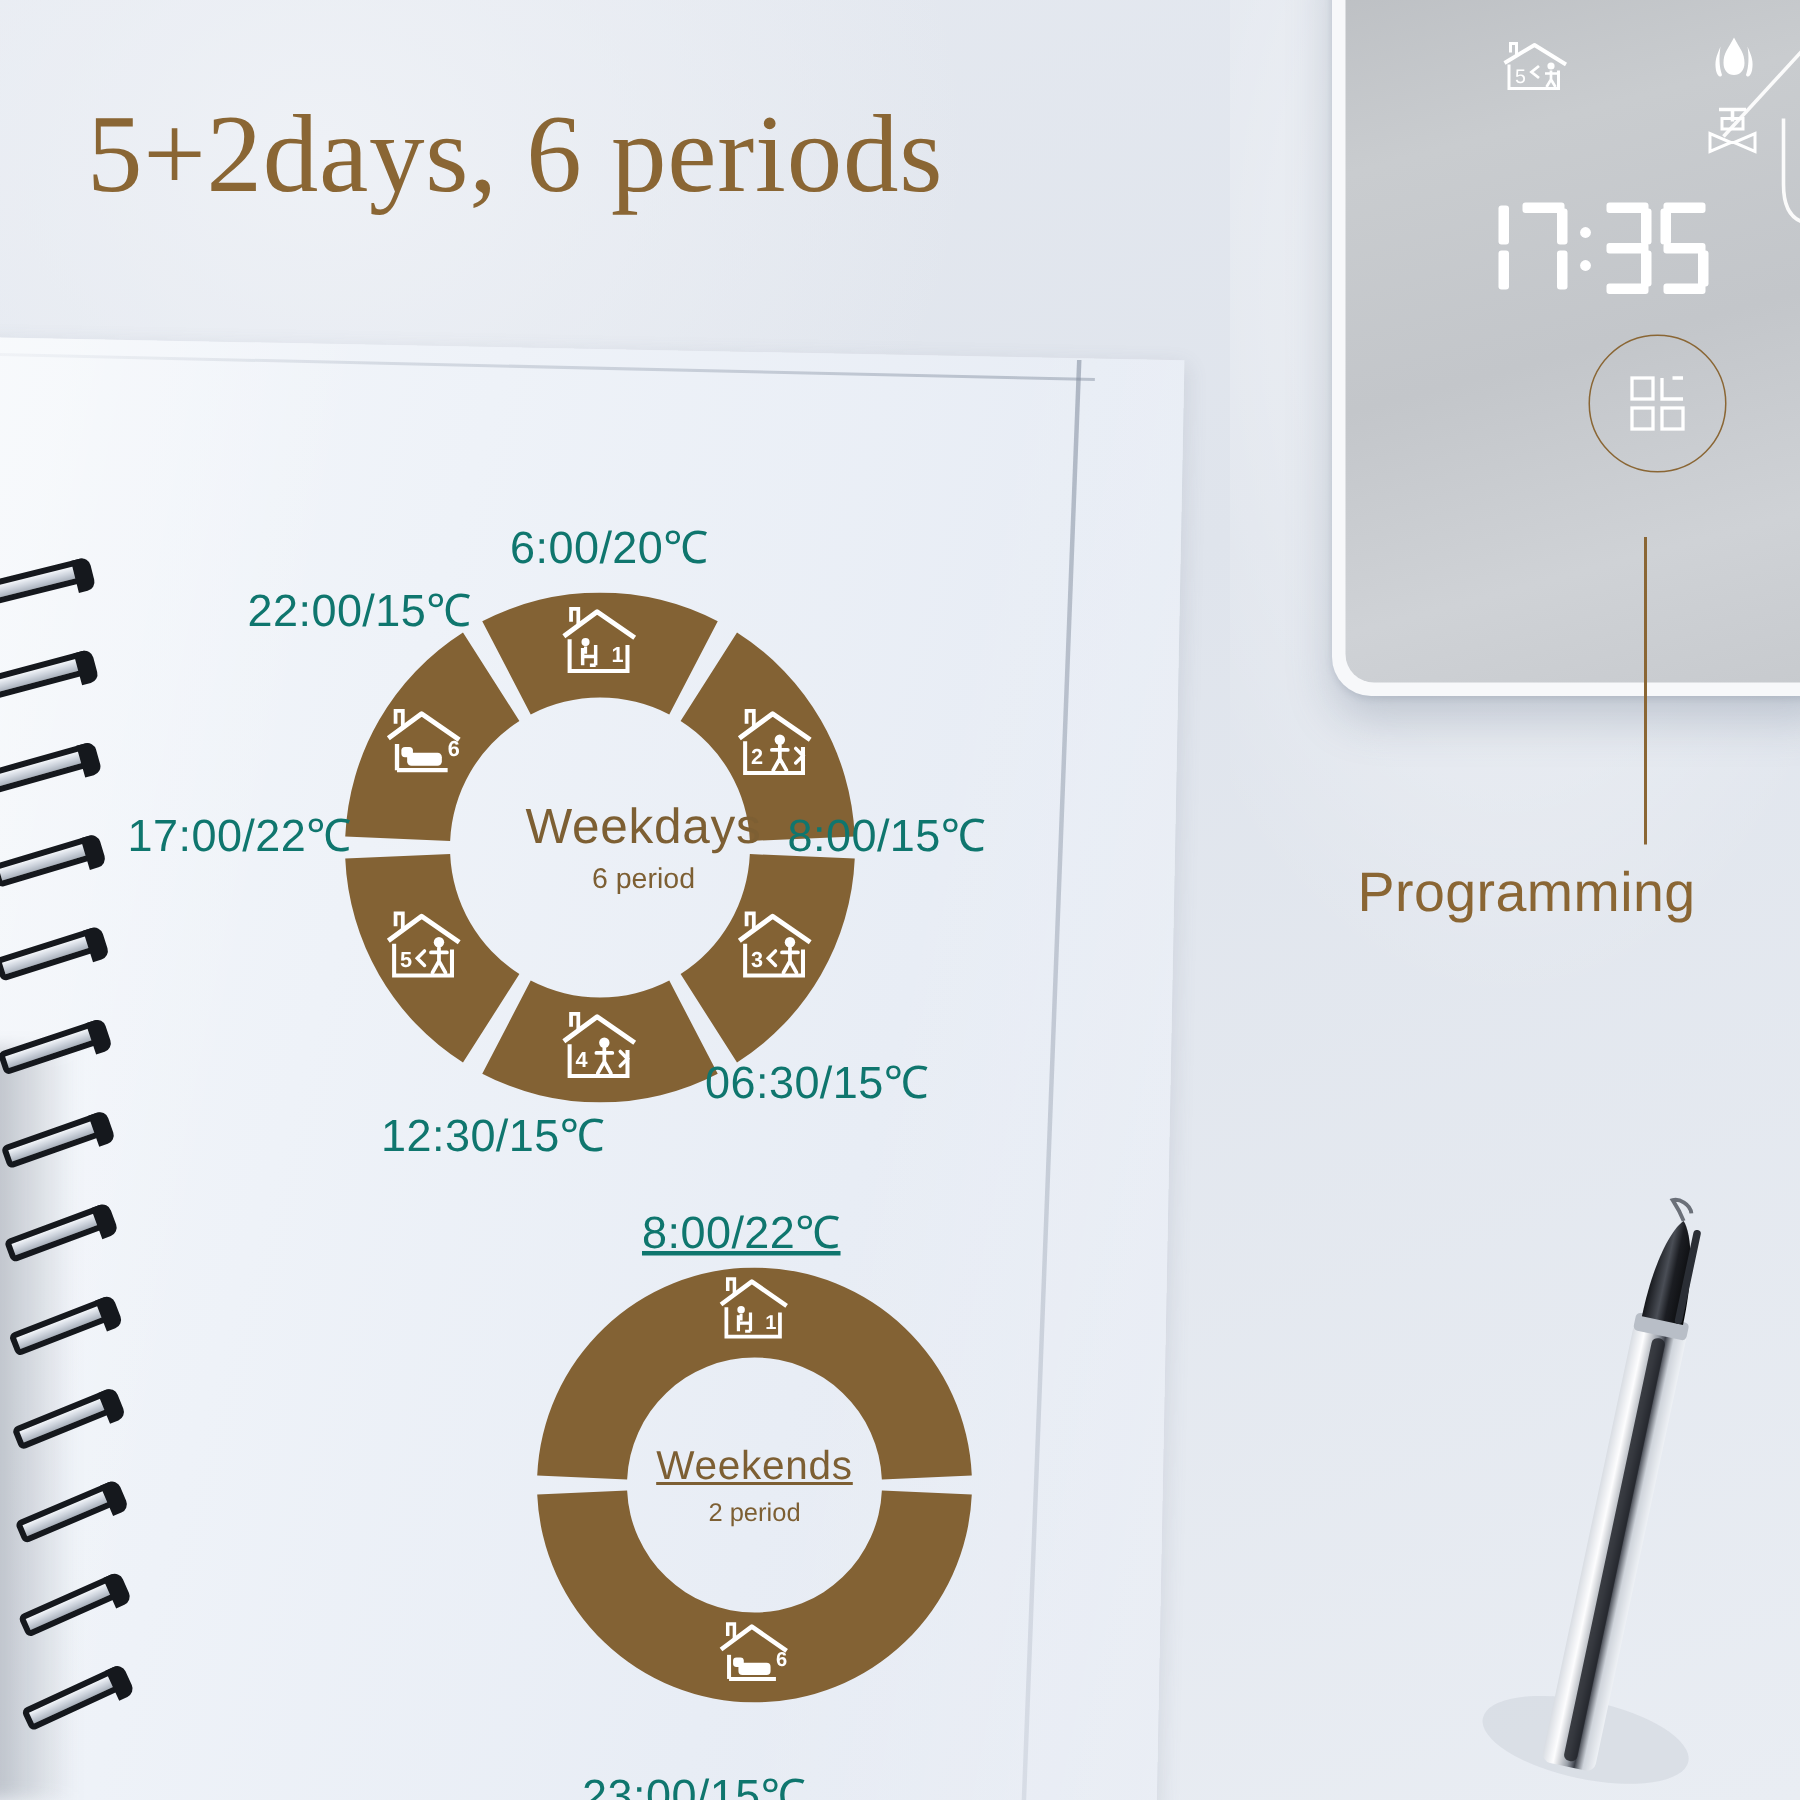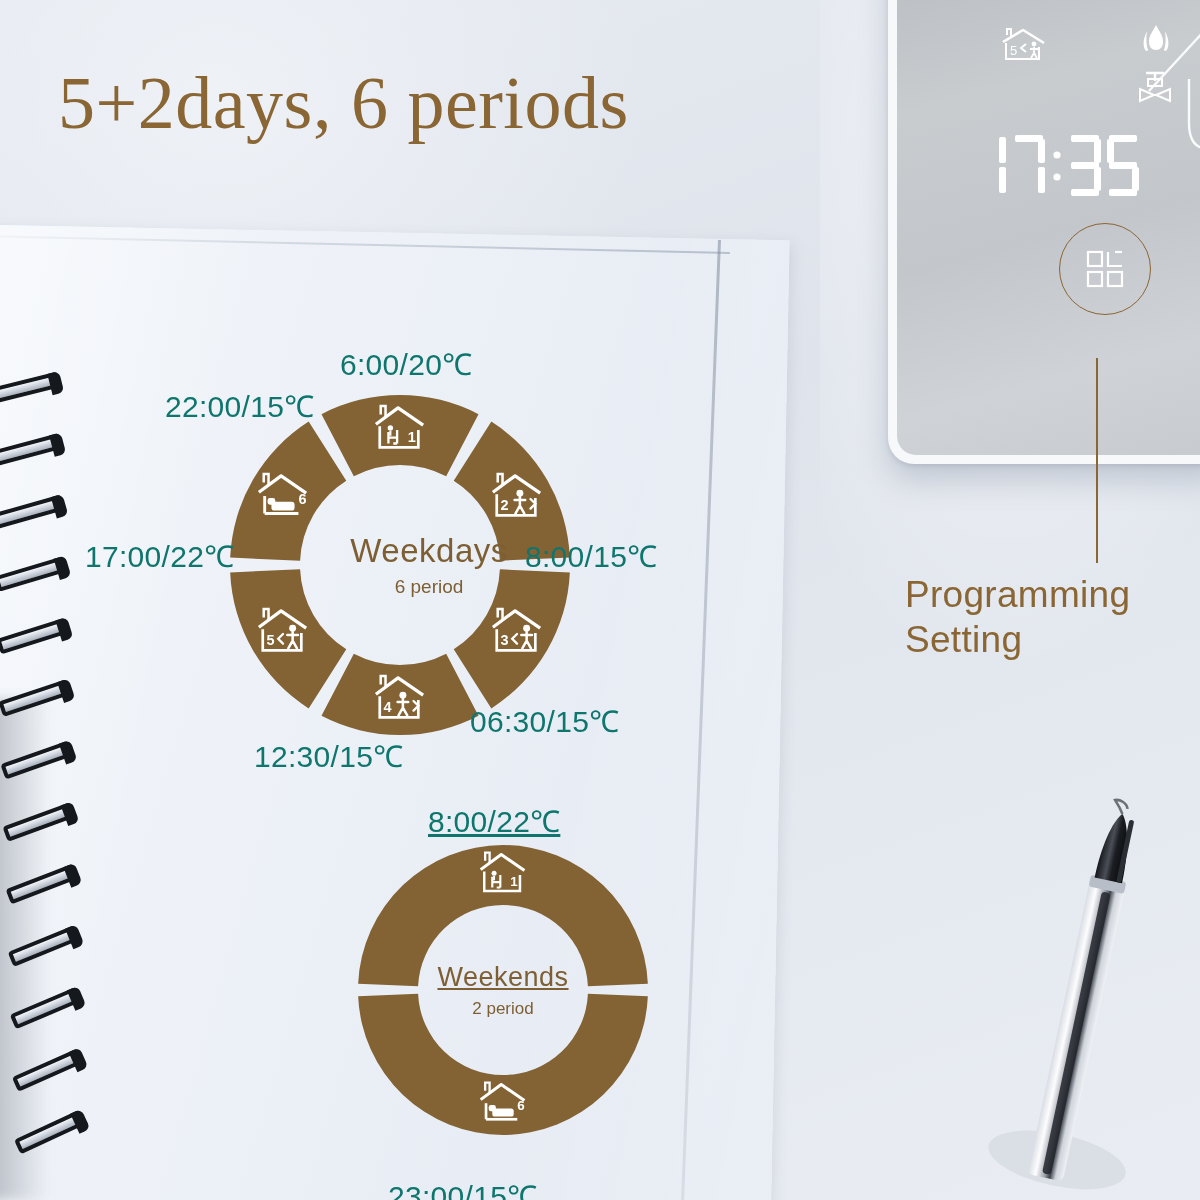--- a/index.html
+++ b/index.html
@@ -388,21 +388,20 @@
         <rect x="3" y="23" width="14" height="14" stroke="#fff" stroke-width="2.2" fill="none"></rect>
         <rect x="23" y="23" width="14" height="14" stroke="#fff" stroke-width="2.2" fill="none"></rect>
       </svg>
     </div>
   </div>
 </div>
 
 <div class="leader-line"></div>
 <div class="callout">
   <div>Programming</div>
-  <div>Setting</div>
 </div>
 
 <div class="pen">
   <svg width="220" height="400" viewBox="0 0 220 400">
     <defs>
       <linearGradient id="barrel" x1="0" y1="0" x2="1" y2="0">
         <linearGradient></linearGradient>
         <stop offset="0%" stop-color="#d9dde3"></stop>
         <stop offset="22%" stop-color="#fdfdfe"></stop>
         <stop offset="48%" stop-color="#9aa0a9"></stop>

